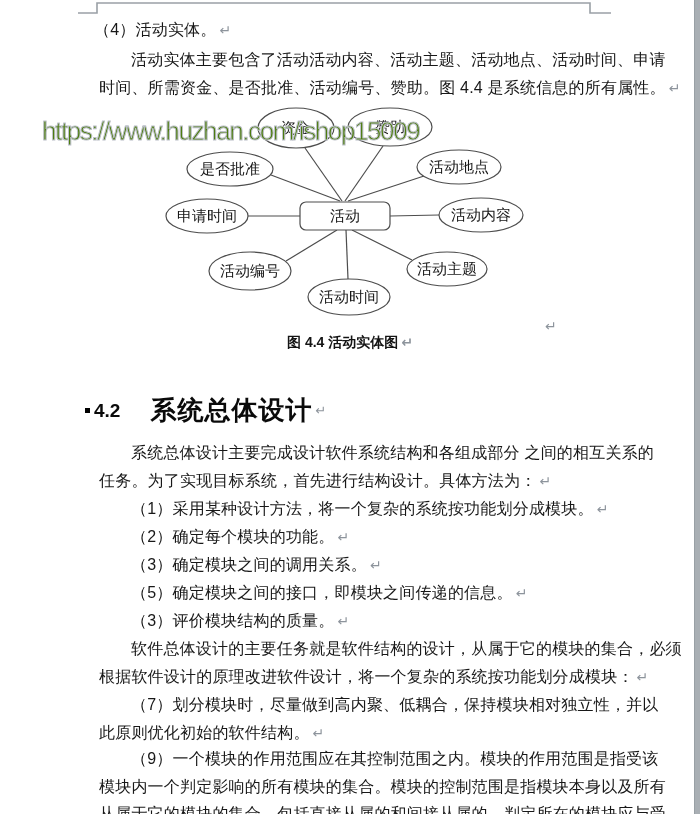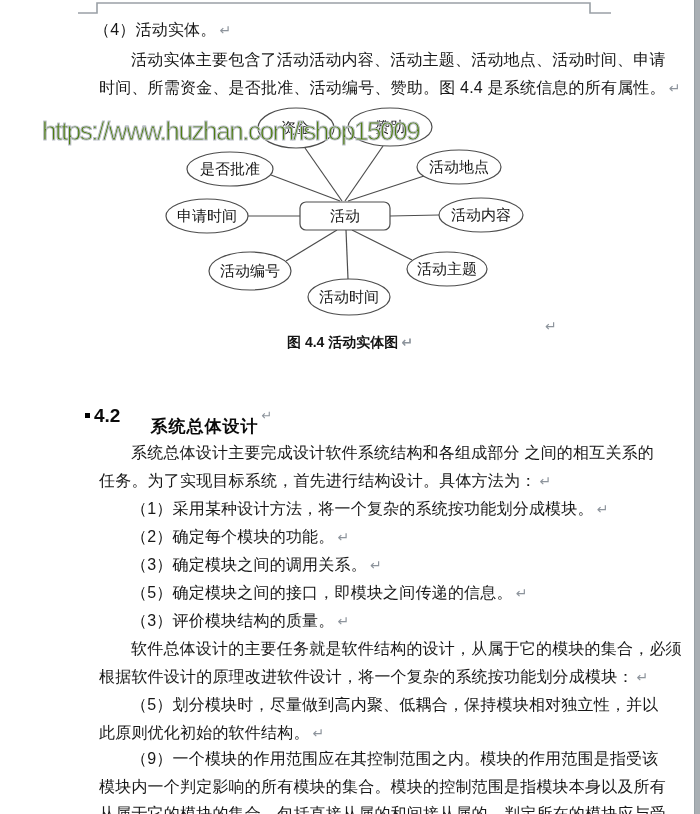--- a/index.html
+++ b/index.html
@@ -8,21 +8,21 @@
 
   
   .tline{position:absolute;white-space:pre;font-size:16px;line-height:18px;color:#181818;
          font-family:"Liberation Sans","DejaVu Sans",sans-serif;letter-spacing:0.2px;}
   .pilcrow{color:#8d949c;font-size:14px;margin-left:3px;}
 
   
   .heading{position:absolute;left:85px;top:393px;display:flex;align-items:center;}
   .heading .bullet{width:5px;height:5px;background:#000;margin-right:4px;flex:0 0 auto;}
   .heading .hnum{font-size:19px;font-weight:bold;color:#0a0a0a;}
-  .heading .htitle{font-size:17px;font-weight:bold;color:#0a0a0a;margin-left:30px;letter-spacing:1px;margin-top:22px;}
+  .heading .htitle{font-size:26px;font-weight:bold;color:#0a0a0a;margin-left:30px;letter-spacing:1px;}
   .heading .pilcrow{font-size:13px;}
 
   
   .caption{position:absolute;left:250px;top:334px;width:200px;text-align:center;
            font-size:14px;font-weight:bold;color:#141414;}
 
   
   .stray-mark{position:absolute;left:545px;top:318px;color:#8d949c;font-size:14px;}
 
   
@@ -85,21 +85,21 @@
       <div class="tline" style="left: 99px; top: 79px;"><span>时间、所需资金、是否批准、活动编号、赞助。图 4.4 是系统信息的所有属性。</span><span class="pilcrow">↵</span></div>
       <div class="tline" style="left: 131px; top: 444px;"><span>系统总体设计主要完成设计软件系统结构和各组成部分 之间的相互关系的</span></div>
       <div class="tline" style="left: 99px; top: 472px;"><span>任务。为了实现目标系统，首先进行结构设计。具体方法为：</span><span class="pilcrow">↵</span></div>
       <div class="tline" style="left: 131px; top: 500px;"><span>（1）采用某种设计方法，将一个复杂的系统按功能划分成模块。</span><span class="pilcrow">↵</span></div>
       <div class="tline" style="left: 131px; top: 528px;"><span>（2）确定每个模块的功能。</span><span class="pilcrow">↵</span></div>
       <div class="tline" style="left: 131px; top: 556px;"><span>（3）确定模块之间的调用关系。</span><span class="pilcrow">↵</span></div>
       <div class="tline" style="left: 131px; top: 584px;"><span>（5）确定模块之间的接口，即模块之间传递的信息。</span><span class="pilcrow">↵</span></div>
       <div class="tline" style="left: 131px; top: 612px;"><span>（3）评价模块结构的质量。</span><span class="pilcrow">↵</span></div>
       <div class="tline" style="left: 131px; top: 640px;"><span>软件总体设计的主要任务就是软件结构的设计，从属于它的模块的集合，必须</span></div>
       <div class="tline" style="left: 99px; top: 668px;"><span>根据软件设计的原理改进软件设计，将一个复杂的系统按功能划分成模块：</span><span class="pilcrow">↵</span></div>
-      <div class="tline" style="left: 131px; top: 696px;"><span>（5）划分模块时，尽量做到高内聚、低耦合，保持模块相对独立性，并以</span></div>
+      <div class="tline" style="left: 131px; top: 696px;"><span>（7）划分模块时，尽量做到高内聚、低耦合，保持模块相对独立性，并以</span></div>
       <div class="tline" style="left: 99px; top: 724px;"><span>此原则优化初始的软件结构。</span><span class="pilcrow">↵</span></div>
       <div class="tline" style="left: 131px; top: 750px;"><span>（9）一个模块的作用范围应在其控制范围之内。模块的作用范围是指受该</span></div>
       <div class="tline" style="left: 99px; top: 778px; text-align: right;"><span>模块内一个判定影响的所有模块的集合。模块的控制范围是指模块本身以及所有</span></div>
       <div class="tline" style="left: 99px; top: 805px;"><span>从属于它的模块的集合，包括直接从属的和间接从属的。判定所在的模块应与受</span></div>
     </div>
 
   <div class="heading">
     <span class="bullet"></span>
     <span class="hnum">4.2</span>
     <span class="htitle">系统总体设计</span>

